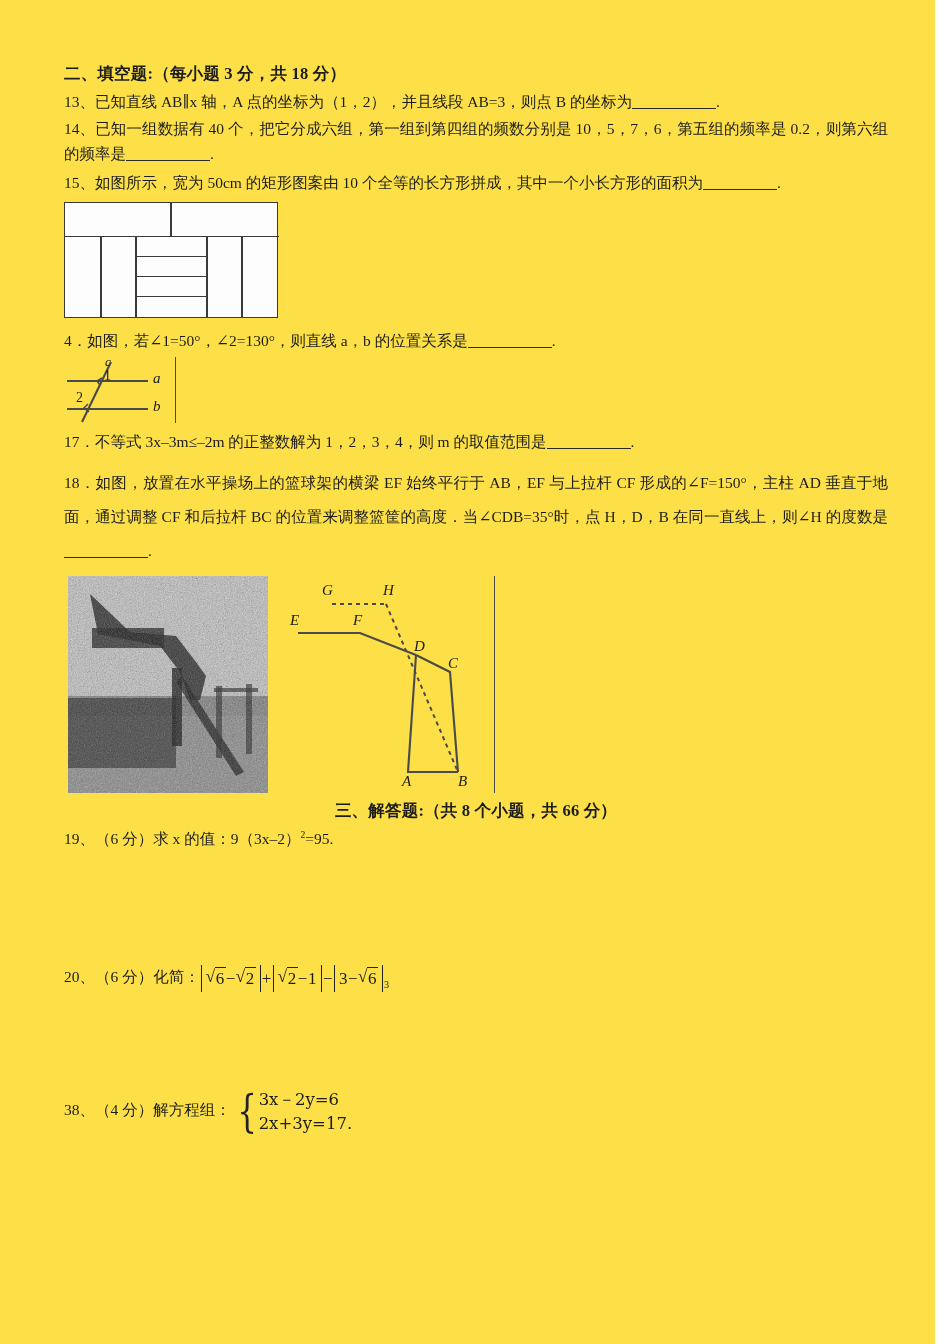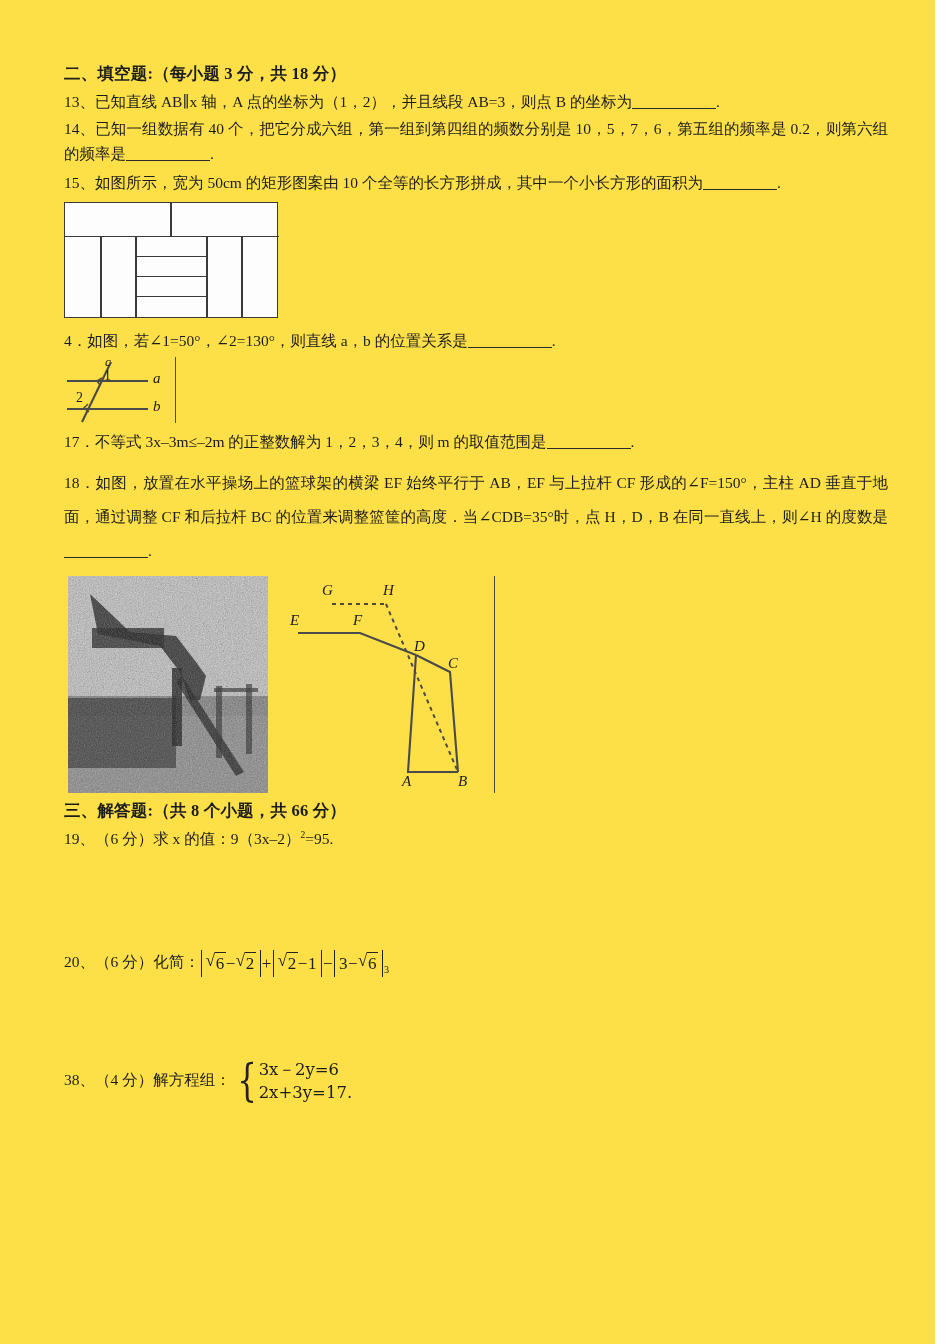--- a/index.html
+++ b/index.html
@@ -58,21 +58,21 @@
     display: inline-block;
     vertical-align: middle;
     font-size: 17px;
     letter-spacing: 0.5px;
   }
   .abs {
     display: inline-block;
     border-left: 1.6px solid #222;
     border-right: 1.6px solid #222;
     padding: 1px 4px 1px 4px;
-    margin: 0 1px;
+    margin: 16px 1px;
     line-height: 1.35;
   }
   .rad {
     display: inline-block;
     position: relative;
     padding-left: 9px;
   }
   .rad::before {
     content: "\221A";
     position: absolute;
@@ -281,21 +281,21 @@
         <span class="lbl" style="left:93px; top:6px;">H</span>
         <span class="lbl" style="left:0px; top:36px;">E</span>
         <span class="lbl" style="left:63px; top:36px;">F</span>
         <span class="lbl" style="left:124px; top:62px;">D</span>
         <span class="lbl" style="left:158px; top:79px;">C</span>
         <span class="lbl" style="left:112px; top:197px;">A</span>
         <span class="lbl" style="left:168px; top:197px;">B</span>
       </div>
     </div>
 
-    <div class="section-head" style="margin-top:6px;">三、解答题:（共 8 个小题，共 66 分）</div>
+    <div class="section-head" style="margin-top:6px;text-align:center;">三、解答题:（共 8 个小题，共 66 分）</div>
 
     <p class="q">
       <span class="num">19、</span><span>（6 分）</span><span>求 x 的值：9（3x–2）</span><sup class="exp">2</sup><span>=95.</span>
     </p>
 
     <div class="spacer-lg"></div>
 
     <p class="q">
       <span class="num">20、</span><span>（6 分）</span><span>化简：</span><span class="expr"><span class="abs"><span class="rad"><span>6</span></span><span>−</span><span class="rad"><span>2</span></span></span><span>+</span><span class="abs"><span class="rad"><span>2</span></span><span>−</span><span>1</span></span><span>−</span><span class="abs"><span>3</span><span>−</span><span class="rad"><span>6</span></span></span><sub class="sm">3</sub></span>
     </p>

